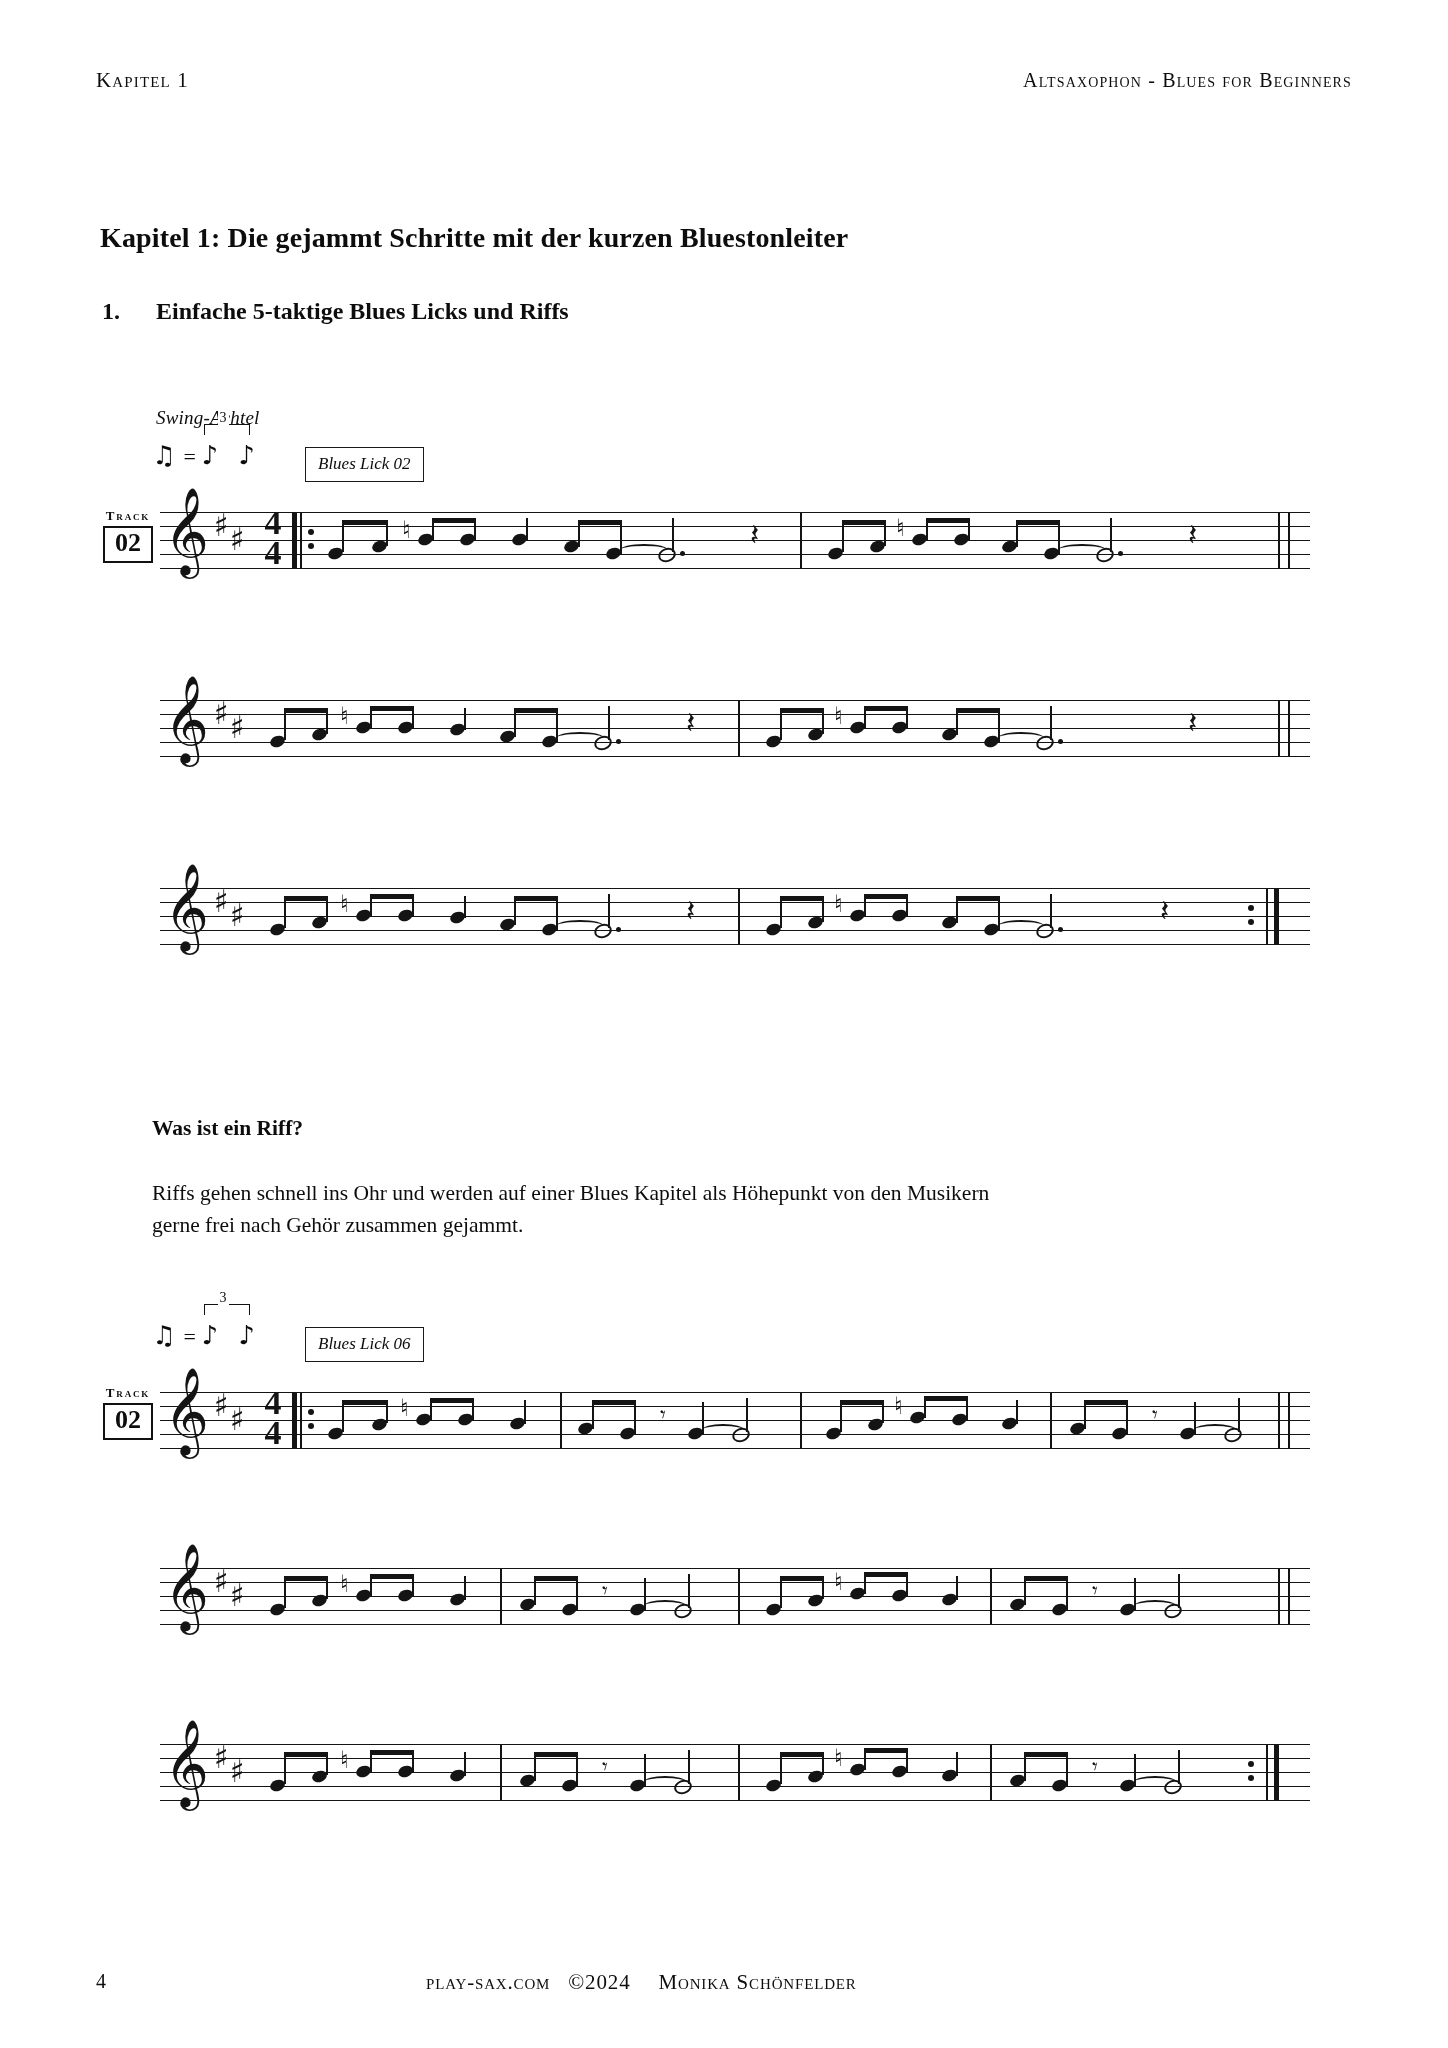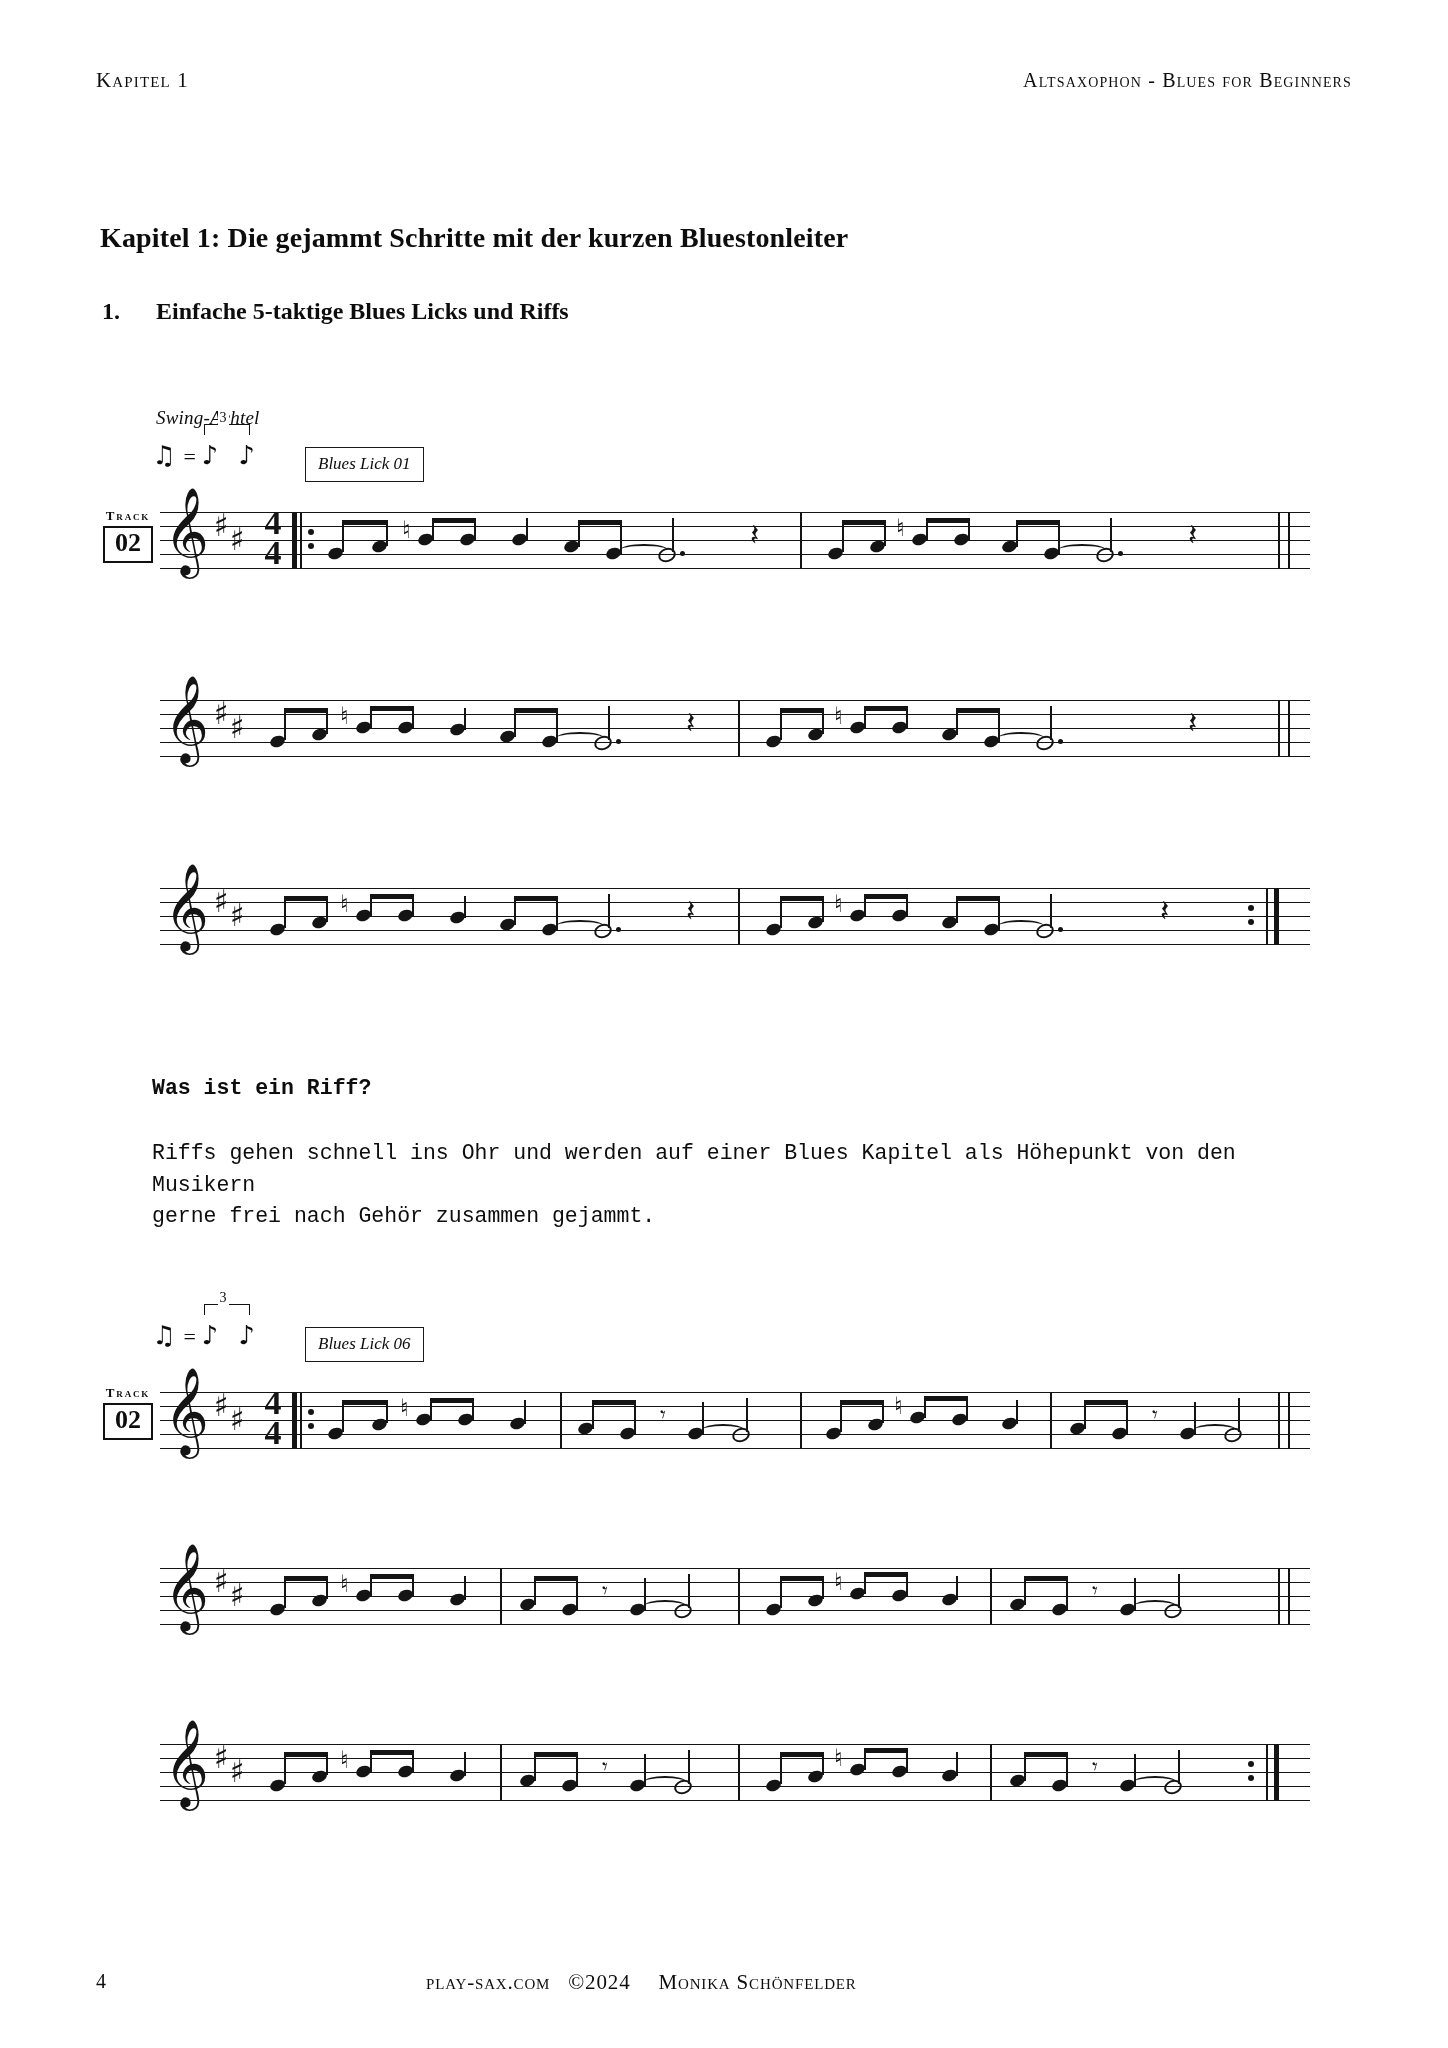--- a/index.html
+++ b/index.html
@@ -310,21 +310,21 @@
   <div class="swing-eq" style="top:440px; left:152px;">
     <span>♫</span>
     <span style="font-family:'Liberation Serif',serif; font-size:22px;"> = </span>
     <span class="trip">
       <span class="brk"></span>
       <span class="three">3</span>
       <span style="letter-spacing:6px;">♪&nbsp;♪</span>
     </span>
   </div>
 
-  <div class="lick-box" style="top:447px; left:305px;">Blues Lick 01</div>
+  <div class="lick-box" style="top:447px; left:305px;">Blues Lick 02</div>
 
   <div class="track-badge" style="top:508px; left:103px;">
     <span class="lbl smallcaps-big">Track</span>
     <span class="numbox">02</span>
   </div>
 
   <div class="system" style="top:512px; left:160px; width:1150px; height:88px;">
     <div class="staff" style="width:1150px;height:56px;">
       <div class="ln" style="top:0px;  width:1150px;"></div>
       <div class="ln" style="top:14px; width:1150px;"></div>
@@ -609,21 +609,21 @@
       </div>
     <div class="rest" style="left:1000px; top:8px;">𝄽</div>
     <div class="repeat-dots" style="left:1088px; top:0;">
         <i style="top:17px;"></i>
         <i style="top:31px;"></i>
       </div>
     <div class="barline" style="left:1106px; top:0; height:57px;"></div>
     <div class="barline thick" style="left:1114px; top:0; height:57px;"></div>
   </div>
 
-  <div class="prose" style="top:1073px;font-family:Liberation Mono, monospace;">
+  <div class="prose" style="top:1113px;">
     <span class="q">Was ist ein Riff?</span>
     <br>
     <span>Riffs gehen schnell ins Ohr und werden auf einer Blues Kapitel als Höhepunkt von den Musikern</span><br>
     <span>gerne frei nach Gehör zusammen gejammt.</span>
   </div>
 
   <div class="swing-eq" style="top:1320px; left:152px;">
     <span>♫</span>
     <span style="font-family:'Liberation Serif',serif; font-size:22px;"> = </span>
     <span class="trip">

